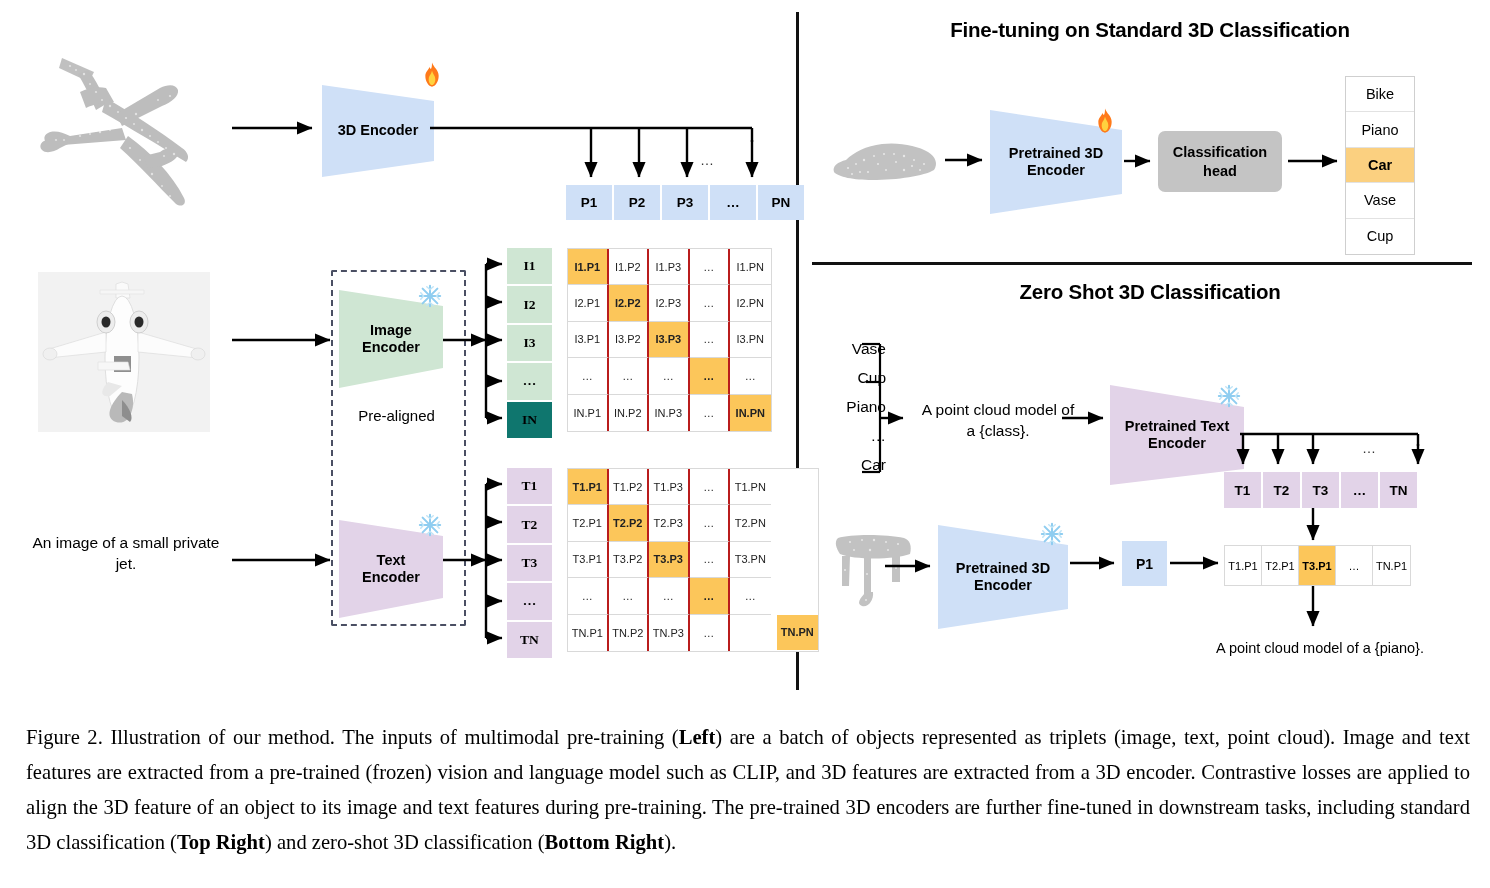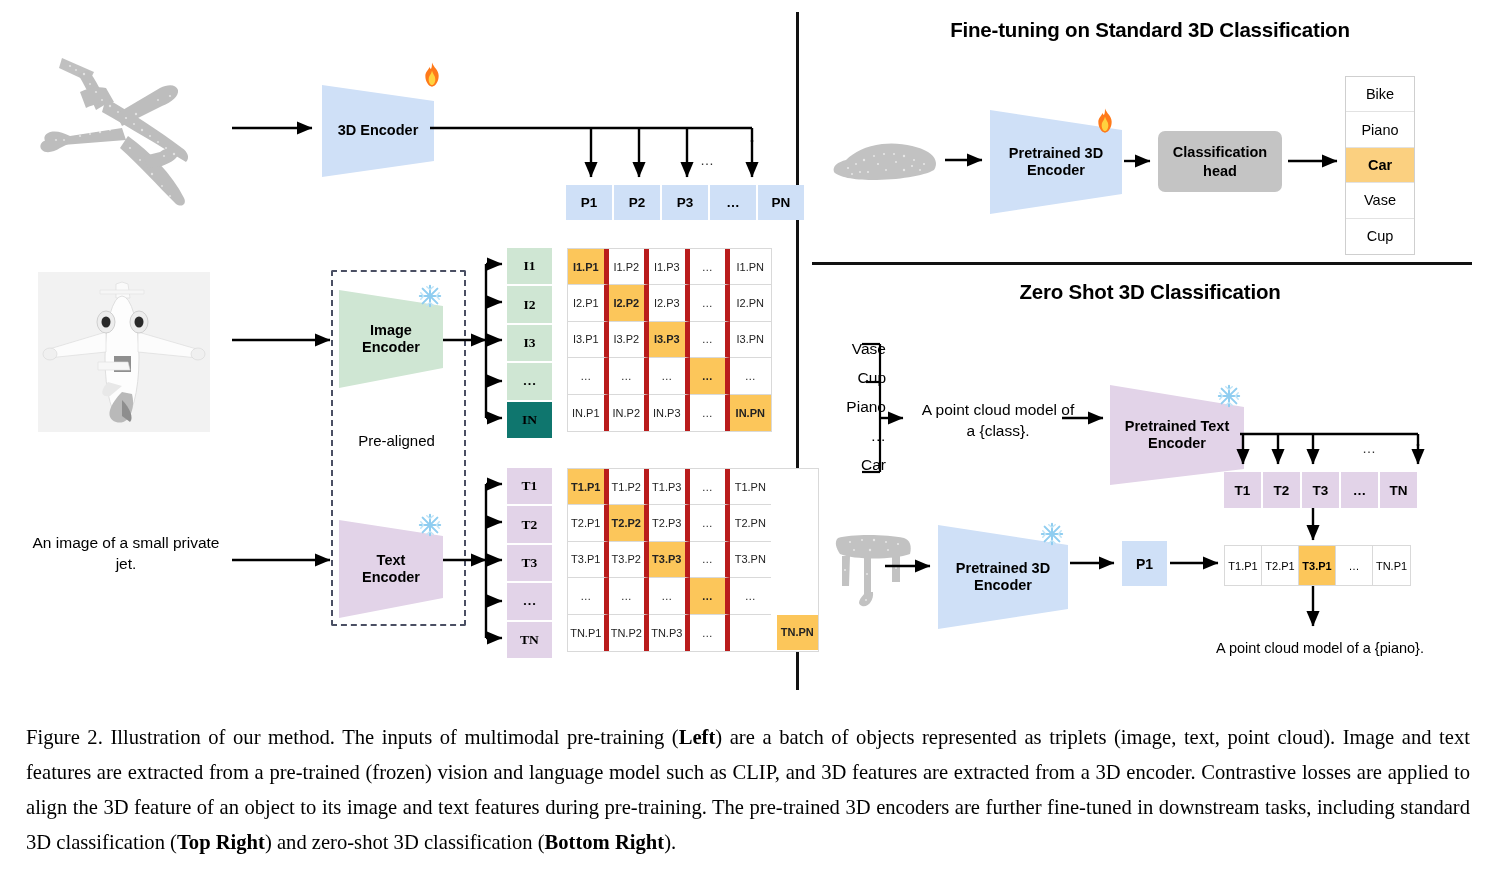--- a/index.html
+++ b/index.html
@@ -22,21 +22,21 @@
   
   .cellrow{position:absolute;display:flex;}
   .cell{display:flex;align-items:center;justify-content:center;
         box-sizing:border-box;font-size:12.5px;}
 
   
   .matrix{position:absolute;display:flex;flex-direction:column;
           border:1px solid #d9d9d9;background:#fff;}
   .mrow{display:flex;}
   .mcell{box-sizing:border-box;display:flex;align-items:center;justify-content:center;
-         border-right:5px solid #b91c1c;border-bottom:1px solid #d9d9d9;
+         border-right:2px solid #b91c1c;border-bottom:1px solid #d9d9d9;
          font-size:11px;color:#222;background:#fff;}
   .mcell.last{border-right:none;}
   .mrow:last-child .mcell{border-bottom:none;}
   .mcell.hl{background:#fcc65a;font-weight:bold;}
 
   
   .lblstack{position:absolute;display:flex;flex-direction:column;}
   .lblbox{display:flex;align-items:center;justify-content:center;
           font-weight:bold;font-size:13.5px;box-sizing:border-box;font-family:Liberation Serif, serif;}
 
@@ -156,21 +156,21 @@
       <ellipse cx="101" cy="50" rx="4.5" ry="5.5" fill="#2a2a2a"></ellipse>
       <rect x="76" y="84" width="17" height="16" fill="#8f8f8f"></rect>
       <path d="M60 90 L90 90 L92 98 L60 98 Z" fill="#f7f7f7" stroke="#ddd" stroke-width=".6"></path>
       <path d="M84 120 C72 132,66 146,78 150 C90 154,98 138,94 122 Z" fill="#b9b9b9"></path>
       <path d="M70 110 C62 118,62 126,72 124 L84 114 Z" fill="#e8e8e8"></path>
       <path d="M84 128 C92 136,96 146,92 150 L84 144 Z" fill="#8e8e8e"></path>
     </svg>
   </div>
 
   <div class="dashbox" style="left:331px;top:270px;width:131px;height:352px;"></div>
-  <div class="plain" style="left:331px;top:431px;width:131px;font-size:15px;">Pre-aligned</div>
+  <div class="plain" style="left:331px;top:406px;width:131px;font-size:15px;">Pre-aligned</div>
 
   <div class="trap" style="left:339px;top:290px;width:104px;height:98px;font-size:14.5px;">
     <svg class="trapshape" viewBox="0 0 104 98" preserveAspectRatio="none">
       <polygon points="0,0 104,16 104,78 0,98" fill="#cfe6d3"></polygon>
     </svg>
     <span class="traplbl">
       <span>Image</span><br>
       <span>Encoder</span>
     </span>
   </div>

